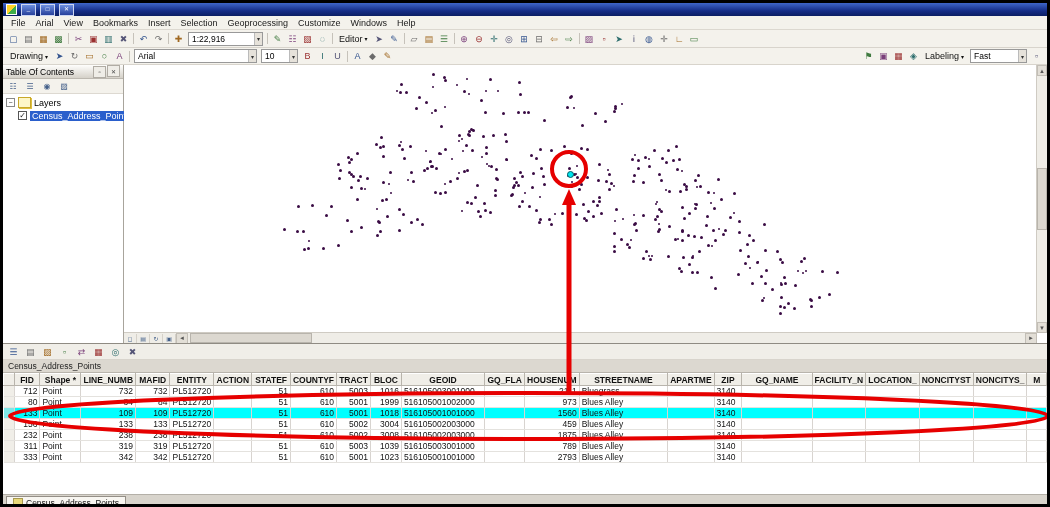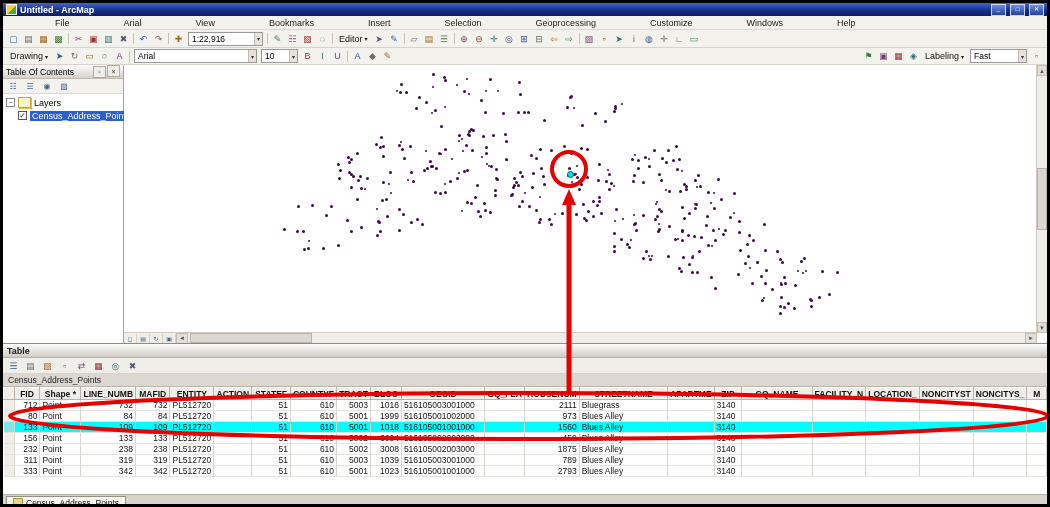--- a/index.html
+++ b/index.html
@@ -9,21 +9,21 @@
   .titlebar{height:13px;background:linear-gradient(#3f66c9,#152d87 60%,#0b1e63);display:flex;
             align-items:center;padding:0 3px;color:#fff;font-size:9px;gap:3px;}
   .arcmap-icon{width:9px;height:9px;background:linear-gradient(135deg,#ffd42a 0 50%,#3fae49 50% 100%);
                border:1px solid #fff;flex:0 0 auto;}
   .title-text{flex:1;white-space:nowrap;overflow:hidden;font-weight:bold;}
   .win-btn{width:13px;height:10px;background:linear-gradient(#6d8fe0,#27409b);border:1px solid #cdd6f2;
            color:#fff;font-size:6px;line-height:9px;text-align:center;margin-left:1px;}
   
   .menubar{height:13px;display:flex;align-items:center;background:#f4f2ec;border-bottom:1px solid #dcd8d0;
            font-size:9px;padding-left:3px;color:#1a1a1a;}
-  .menu-item{padding:0 5px;margin-left:44px;}
+  .menu-item{padding:0 5px;}
   
   .toolbar{display:flex;align-items:center;background:#f4f2ec;border-bottom:1px solid #d8d4cc;padding:0 3px;}
   .tb1{height:17px;}
   .tb2{height:16px;}
   .tbtn{width:15px;height:13px;display:inline-flex;align-items:center;justify-content:center;
         font-size:9px;border-radius:2px;flex:0 0 auto;}
   .tsep{width:1px;height:11px;background:#c6c2ba;margin:0 2px;flex:0 0 auto;}
   .tspring{flex:1 1 auto;}
   .tcombo{height:12px;border:1px solid #999;background:#fff;display:inline-flex;align-items:center;
           justify-content:space-between;font-size:8.5px;padding-left:3px;margin:0 2px;flex:0 0 auto;overflow:hidden;}
@@ -99,21 +99,20 @@
   
   .annot{position:absolute;left:0;top:0;width:1050px;height:507px;pointer-events:none;z-index:60;}
 </style>
 </head>
 <body>
 
 <div class="window">
 
   <div class="titlebar">
     <span class="arcmap-icon"></span>
-    <span class="title-text">Untitled - ArcMap</span>
     <span class="win-btn">_</span>
     <span class="win-btn">□</span>
     <span class="win-btn">✕</span>
   </div>
 
   <div class="menubar" id="menubar">
       <span class="menu-item">File</span>
       <span class="menu-item">Arial</span>
       <span class="menu-item">View</span>
       <span class="menu-item">Bookmarks</span>
@@ -646,21 +645,20 @@
       </div>
       <div class="map-vscroll">
         <span class="scroll-arrow" style="width:8px;">▲</span>
         <span class="vthumb"></span>
         <span class="scroll-arrow" style="width:8px;">▼</span>
       </div>
     </div>
   </div>
 
   <div class="tablewin">
-    <div class="tw-title">Table</div>
     <div class="tw-toolbar" id="table-toolbar">
         <span class="tbtn" style="color: rgb(51, 84, 142);">☰</span>
         <span class="tbtn" style="color: rgb(107, 107, 107);">▤</span>
         <span class="tbtn" style="color: rgb(160, 104, 32);">▨</span>
         <span class="tbtn" style="color: rgb(63, 122, 63);">▫</span>
         <span class="tbtn" style="color: rgb(122, 63, 122);">⇄</span>
         <span class="tbtn" style="color: rgb(154, 48, 48);">▦</span>
         <span class="tbtn" style="color: rgb(46, 110, 110);">◎</span>
         <span class="tbtn" style="color: rgb(85, 85, 119);">✖</span>
       </div>

